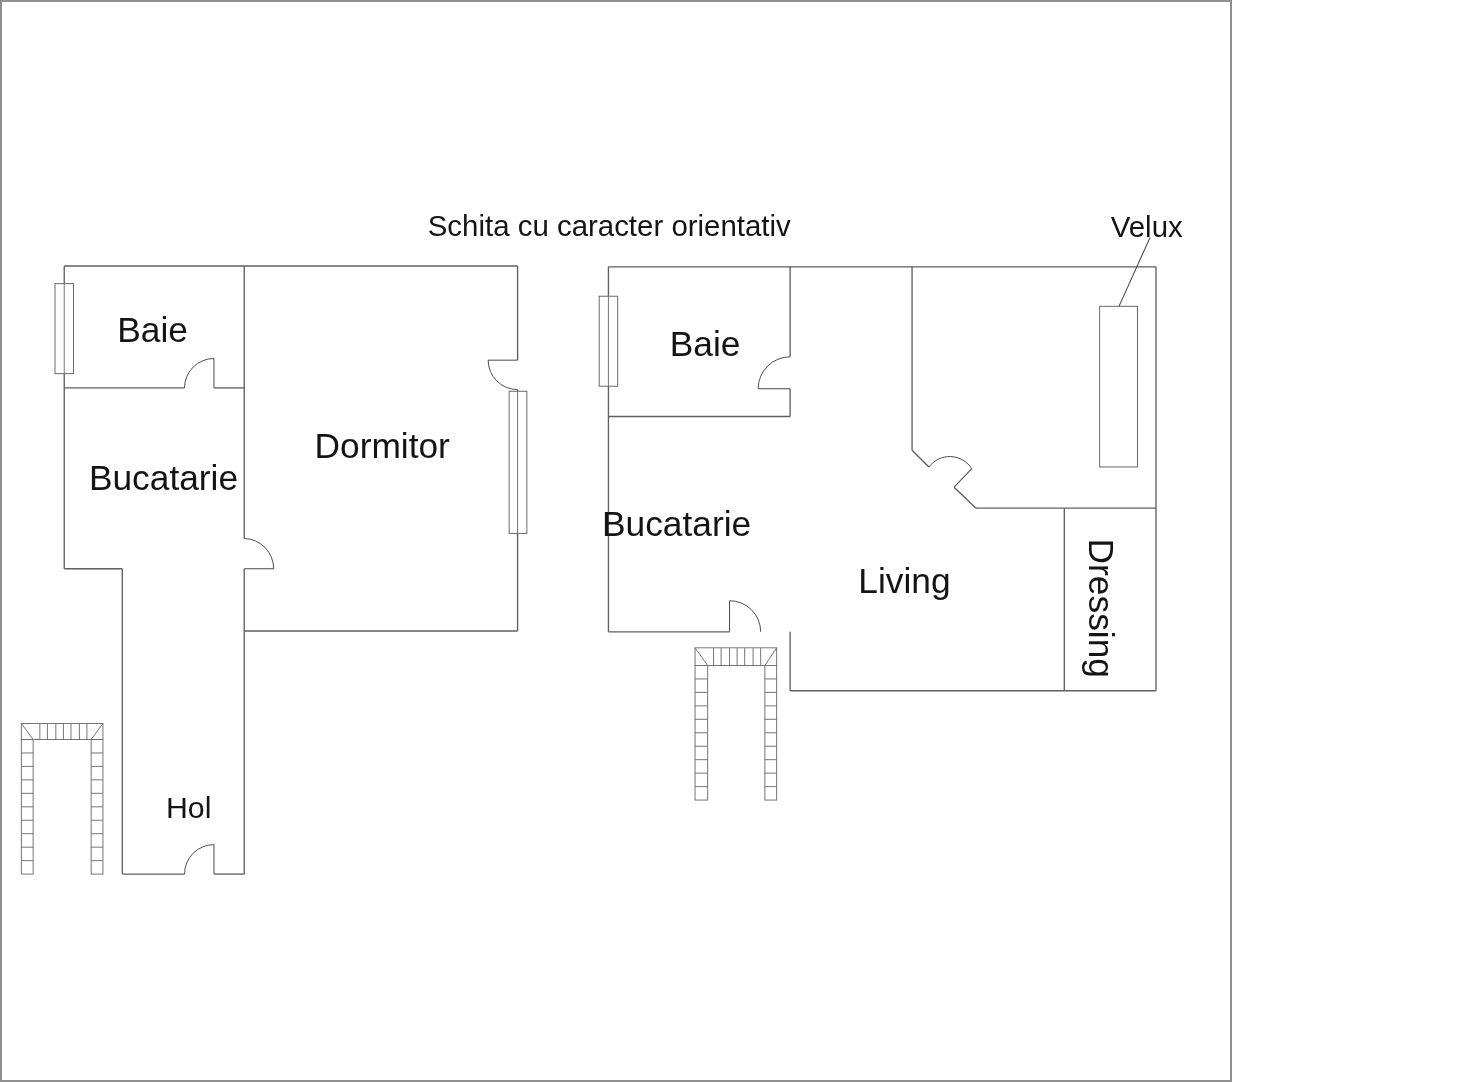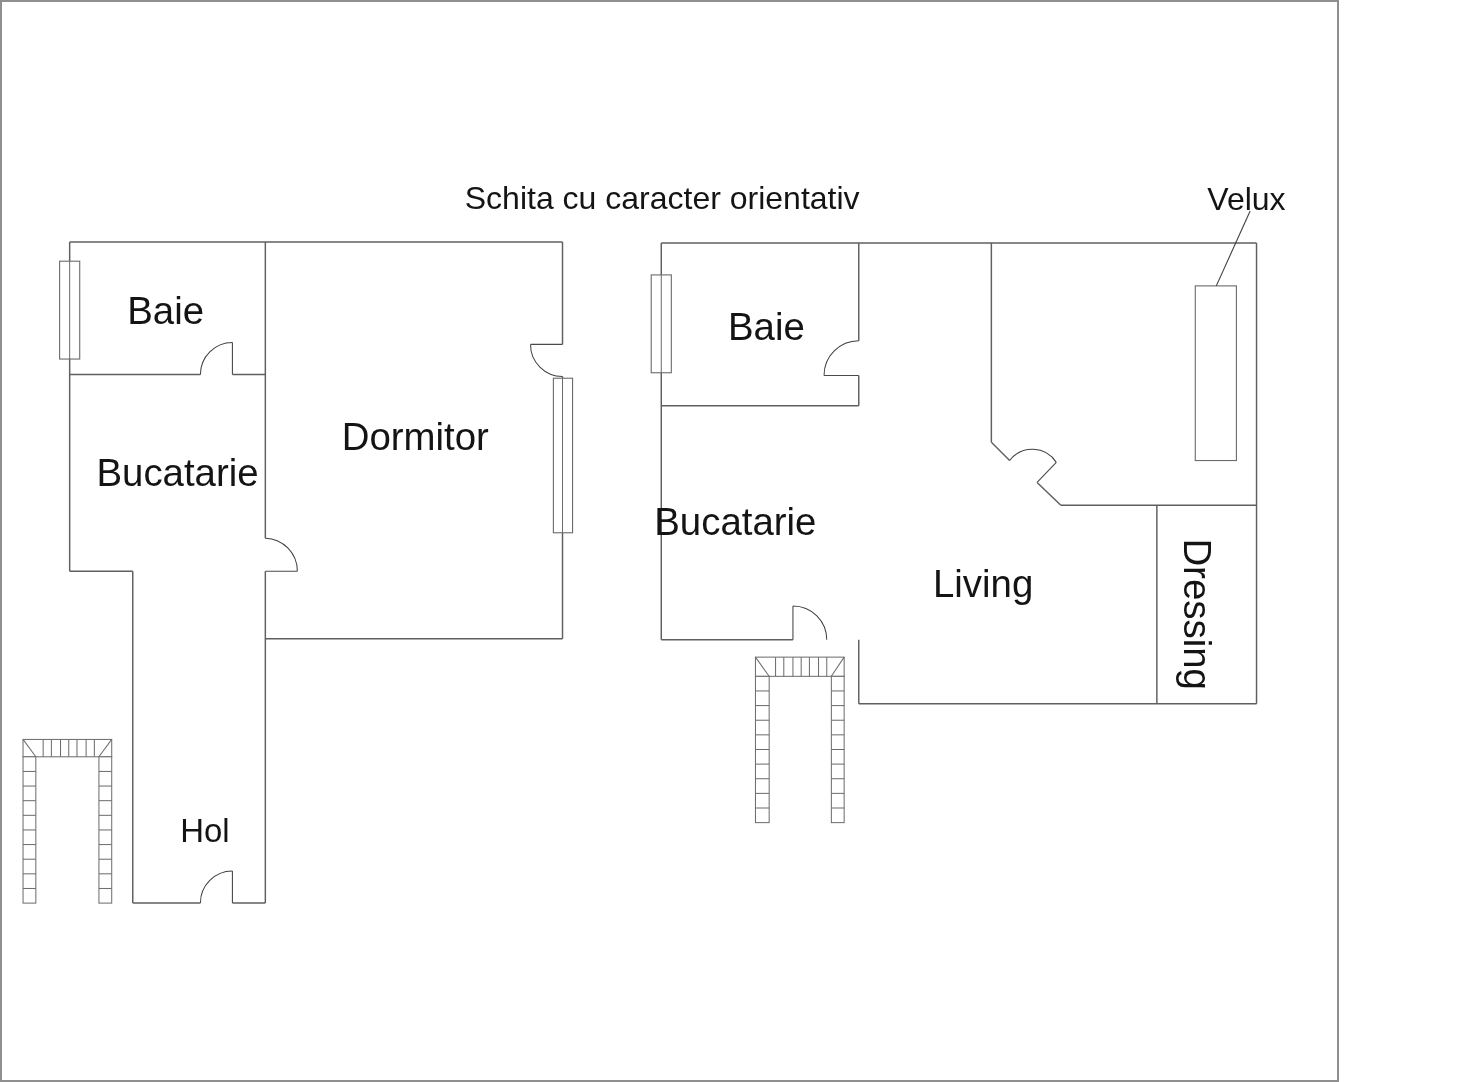--- a/index.html
+++ b/index.html
@@ -3,21 +3,21 @@
 <meta charset="utf-8">
 <style>
   html, body {
     margin: 0;
     padding: 0;
     background: #ffffff;
     font-family: "Liberation Sans", sans-serif;
   }
   .sheet {
     position: relative;
-    width: 1339px;
+    width: 1232px;
     height: 1082px;
     box-sizing: border-box;
     border: 2px solid #8f8f8f;
     background: #ffffff;
     overflow: hidden;
   }
   svg { display: block; width: 100%; height: 100%; }
 
   .wall        { stroke: #5f5f5f; stroke-width: 1.6; fill: none; }
   .window-rect { stroke: #6a6a6a; stroke-width: 1.2; fill: #ffffff; }

